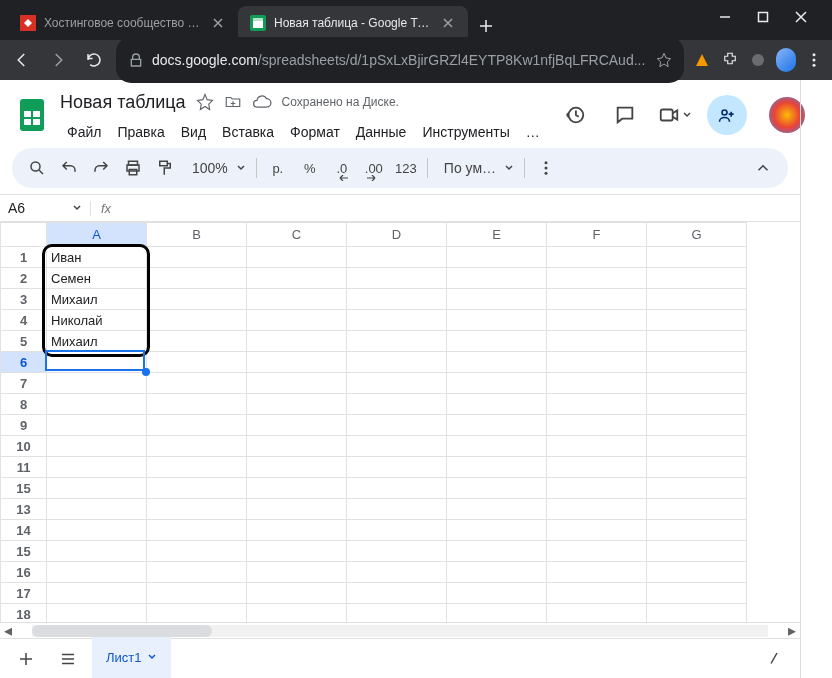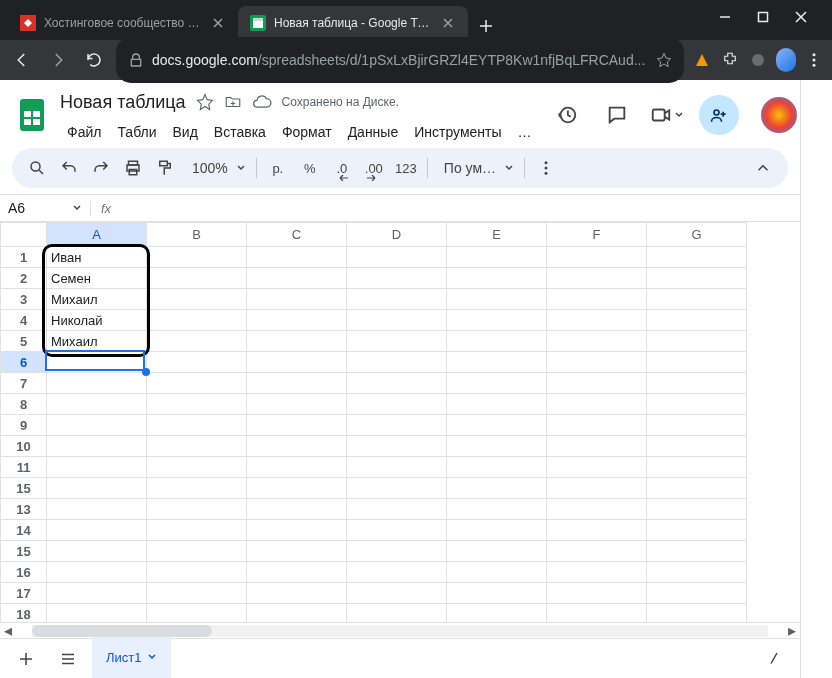--- a/index.html
+++ b/index.html
@@ -229,21 +229,21 @@
             </span>
           <span class="title-icon">
               <svg width="20" height="20" viewBox="0 0 24 24">
                 <path d="M6 18a4 4 0 010-8 6 6 0 0111.3-2A5 5 0 0118 18H6z" stroke="currentColor" stroke-width="1.5" fill="none"></path>
               </svg>
             </span>
           <span class="saved-text">Сохранено на Диске.</span>
         </div>
         <div class="menu-row">
           <span class="menu-item">Файл</span>
-          <span class="menu-item">Табли</span>
+          <span class="menu-item">Правка</span>
           <span class="menu-item">Вид</span>
           <span class="menu-item">Вставка</span>
           <span class="menu-item">Формат</span>
           <span class="menu-item">Данные</span>
           <span class="menu-item">Инструменты</span>
           <span class="menu-item">…</span>
         </div>
       </div>
       <div class="header-actions">
         <div class="hact">

